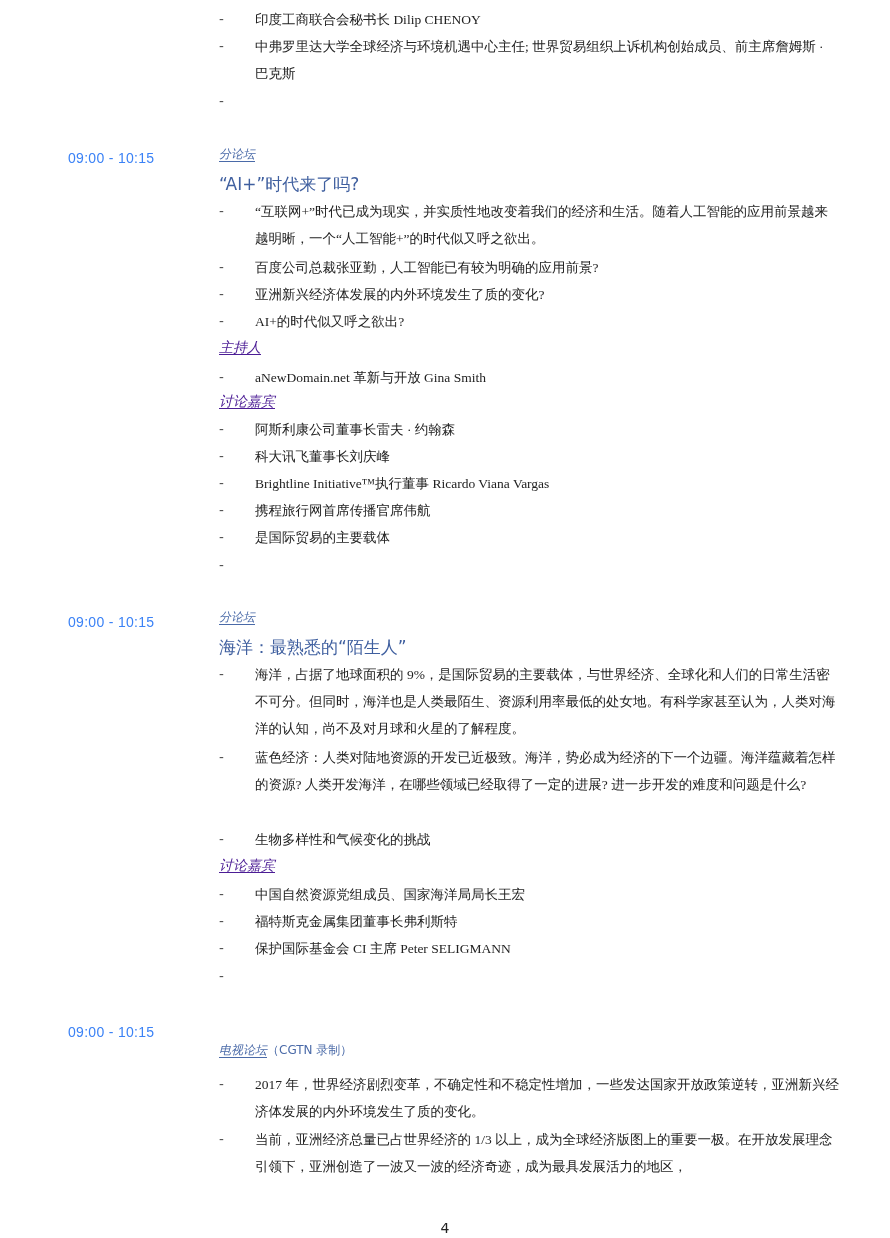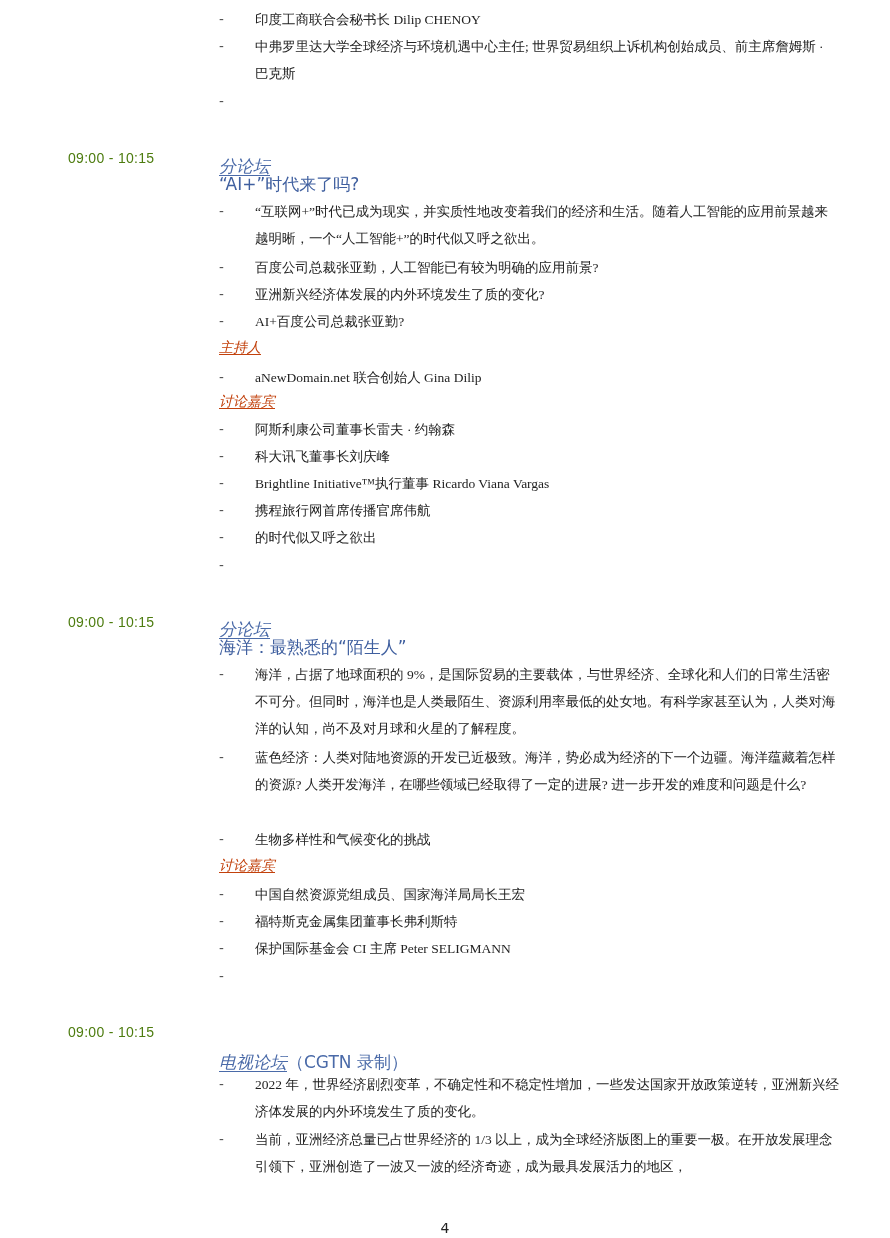--- a/index.html
+++ b/index.html
@@ -3,31 +3,31 @@
 <meta charset="utf-8">
 <style>
   html, body { margin: 0; padding: 0; background: #ffffff; }
   body {
     width: 890px; height: 1238px; position: relative; overflow: hidden;
     font-family: "DejaVu Sans", "Liberation Sans", sans-serif;
     color: #222;
   }
   .page { position: absolute; left: 0; top: 0; width: 890px; height: 1238px; }
   .time {
-    position: absolute; left: 68px; font-size: 14px; color: #4d7c0f;
+    position: absolute; left: 68px; font-size: 14px; color: #3b82f6;
     font-family: "Liberation Sans", sans-serif; letter-spacing: 0.3px;
   }
   .kind {
-    position: absolute; left: 219px; font-size: 17px; color: #4a6aa8;
-    font-style: italic; text-decoration: underline; text-underline-offset: 3px; margin-top: 9px;
+    position: absolute; left: 219px; font-size: 12px; color: #4a6aa8;
+    font-style: italic; text-decoration: underline; text-underline-offset: 3px;
   }
   .kind .suffix { font-style: normal; text-decoration: none; color: #4a6aa8; display: inline-block; }
   .title { position: absolute; left: 219px; font-size: 17px; color: #3f5f9f; }
   .label {
-    position: absolute; left: 219px; font-size: 14px; color: #c2410c;
+    position: absolute; left: 219px; font-size: 14px; color: #4c1d95;
     font-style: italic; text-decoration: underline; text-underline-offset: 2px;
   }
   .item { position: absolute; left: 219px; width: 620px; font-size: 13.5px; line-height: 27px; color: #222; }
   .item .dash { position: absolute; left: 0; top: 0; width: 14px; color: #555; }
   .item .txt { display: block; margin-left: 36px; font-family: Liberation Serif, serif; }
   .pageno { position: absolute; left: 0; width: 890px; text-align: center; top: 1220px; font-size: 14px; color: #222; }
 </style>
 </head>
 <body>
 
@@ -56,47 +56,47 @@
   <div class="item" style="top:254px">
       <span class="dash">-</span>
       <span class="txt">百度公司总裁张亚勤，人工智能已有较为明确的应用前景?</span>
     </div>
   <div class="item" style="top:281px">
       <span class="dash">-</span>
       <span class="txt">亚洲新兴经济体发展的内外环境发生了质的变化?</span>
     </div>
   <div class="item" style="top:308px">
       <span class="dash">-</span>
-      <span class="txt">AI+百度公司总裁张亚勤?</span>
+      <span class="txt">AI+的时代似又呼之欲出?</span>
     </div>
   <div class="label" style="top:339px">主持人</div>
   <div class="item" style="top:364px">
       <span class="dash">-</span>
-      <span class="txt">aNewDomain.net  联合创始人 Gina Dilip</span>
+      <span class="txt">aNewDomain.net  革新与开放 Gina Smith</span>
     </div>
   <div class="label" style="top:393px">讨论嘉宾</div>
   <div class="item" style="top:416px">
       <span class="dash">-</span>
       <span class="txt">阿斯利康公司董事长雷夫 · 约翰森</span>
     </div>
   <div class="item" style="top:443px">
       <span class="dash">-</span>
       <span class="txt">科大讯飞董事长刘庆峰</span>
     </div>
   <div class="item" style="top:470px">
       <span class="dash">-</span>
       <span class="txt">Brightline Initiative™执行董事 Ricardo Viana Vargas</span>
     </div>
   <div class="item" style="top:497px">
       <span class="dash">-</span>
       <span class="txt">携程旅行网首席传播官席伟航</span>
     </div>
   <div class="item" style="top:524px">
       <span class="dash">-</span>
-      <span class="txt">的时代似又呼之欲出</span>
+      <span class="txt">是国际贸易的主要载体</span>
     </div>
   <div class="item" style="top:552px">
       <span class="dash">-</span>
       <span class="txt"></span>
     </div>
 
   <div class="time" style="top:614px">09:00 - 10:15</div>
   <div class="kind" style="top:609px">分论坛</div>
   <div class="title" style="top:636px">海洋：最熟悉的“陌生人”</div>
   <div class="item" style="top:661px">
@@ -126,21 +126,21 @@
     </div>
   <div class="item" style="top:963px">
       <span class="dash">-</span>
       <span class="txt"></span>
     </div>
 
   <div class="time" style="top:1024px">09:00 - 10:15</div>
   <div class="kind" style="top:1042px"><span>电视论坛</span><span class="suffix">（CGTN 录制）</span></div>
   <div class="item" style="top:1071px">
       <span class="dash">-</span>
-      <span class="txt">2022 年，世界经济剧烈变革，不确定性和不稳定性增加，一些发达国家开放政策逆转，亚洲新兴经济体发展的内外环境发生了质的变化。</span>
+      <span class="txt">2017 年，世界经济剧烈变革，不确定性和不稳定性增加，一些发达国家开放政策逆转，亚洲新兴经济体发展的内外环境发生了质的变化。</span>
     </div>
   <div class="item" style="top:1126px">
       <span class="dash">-</span>
       <span class="txt">当前，亚洲经济总量已占世界经济的 1/3 以上，成为全球经济版图上的重要一极。在开放发展理念引领下，亚洲创造了一波又一波的经济奇迹，成为最具发展活力的地区，</span>
     </div>
 
   <div class="pageno">4</div>
 </div>
 
 </body></html>

